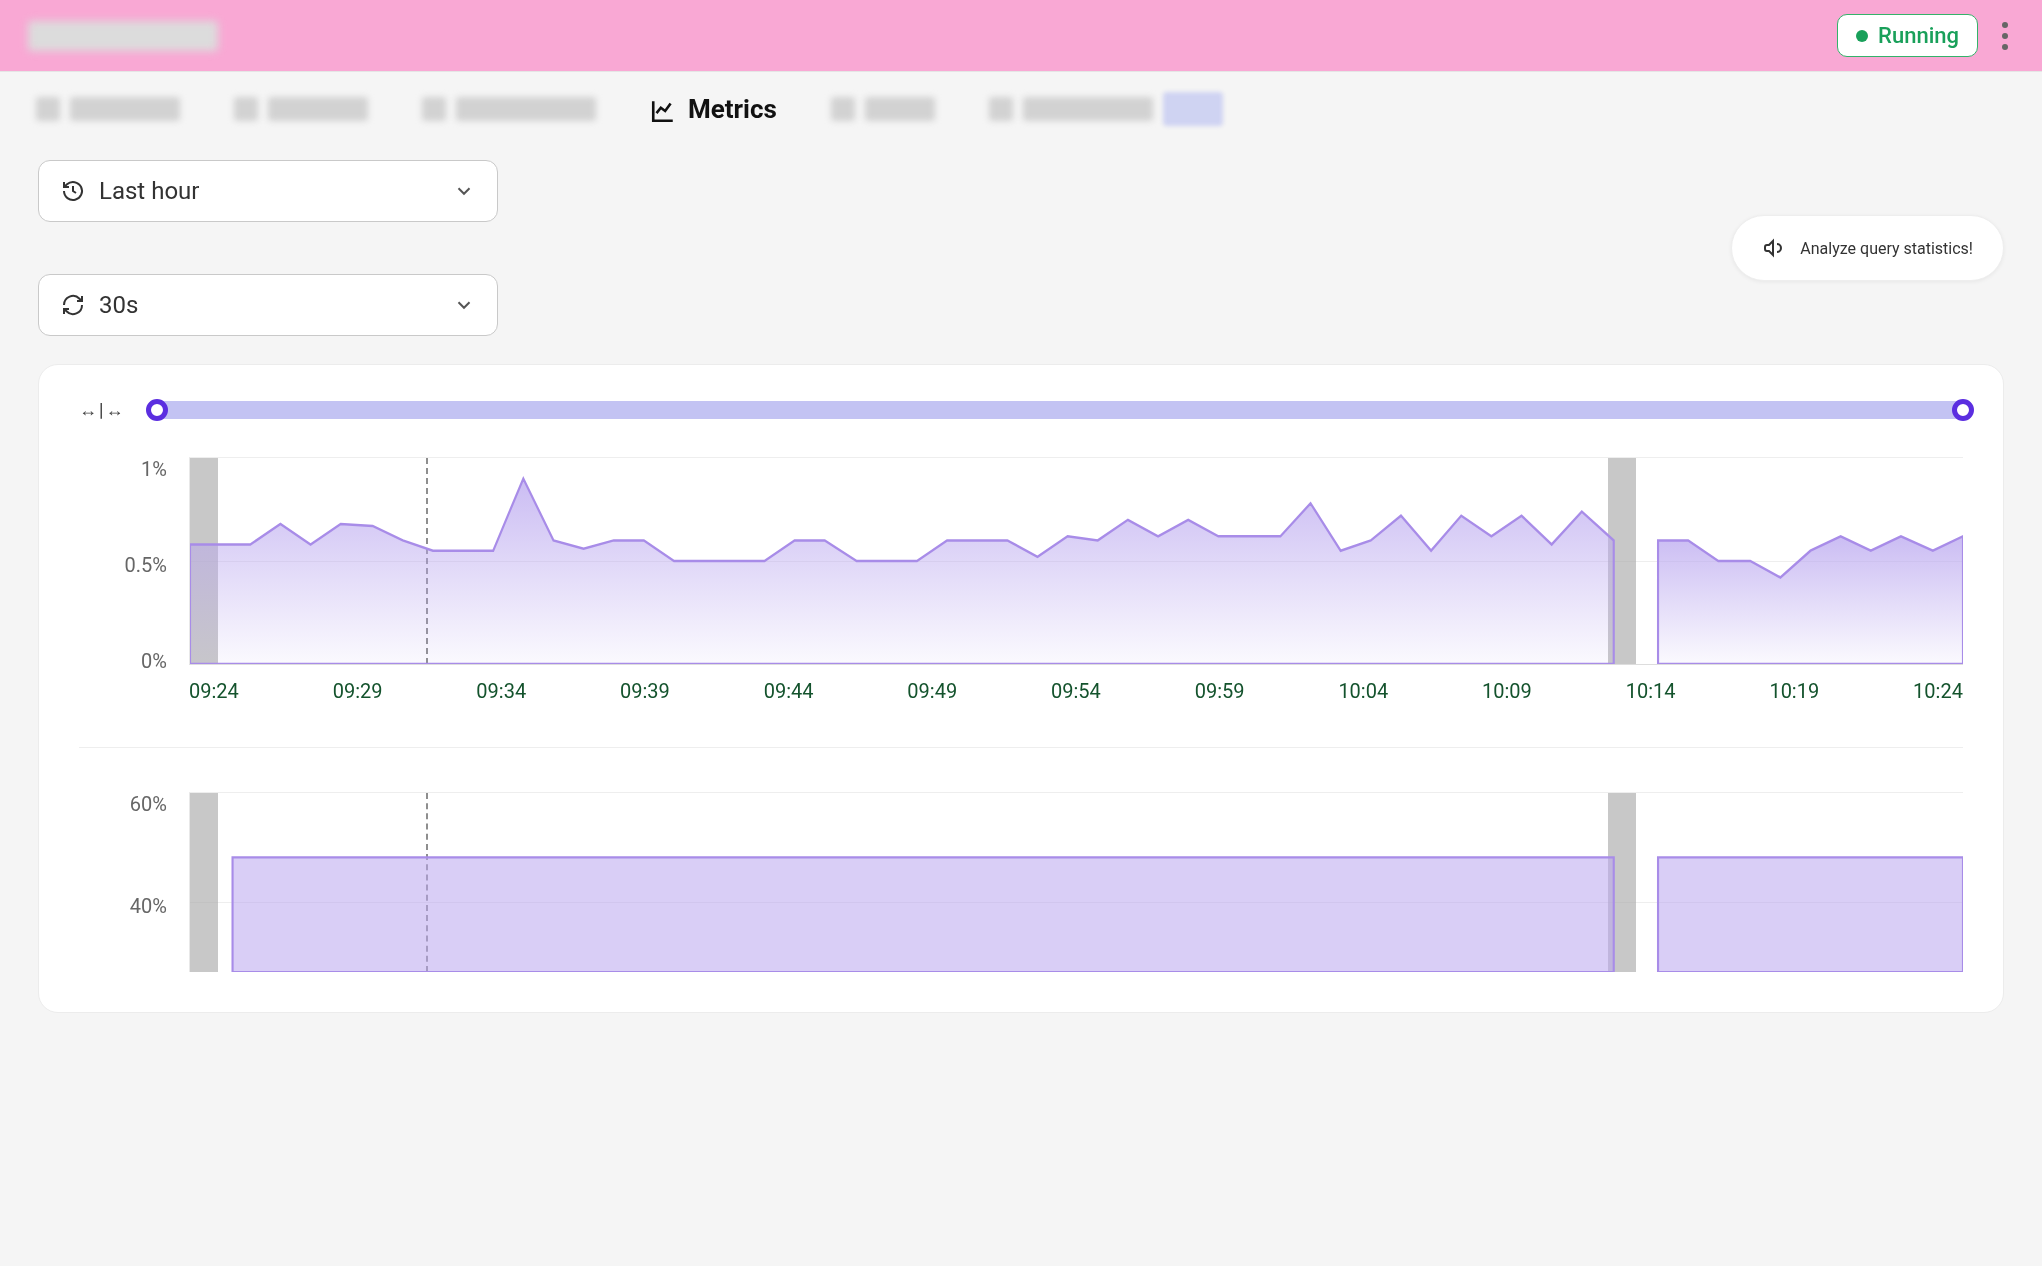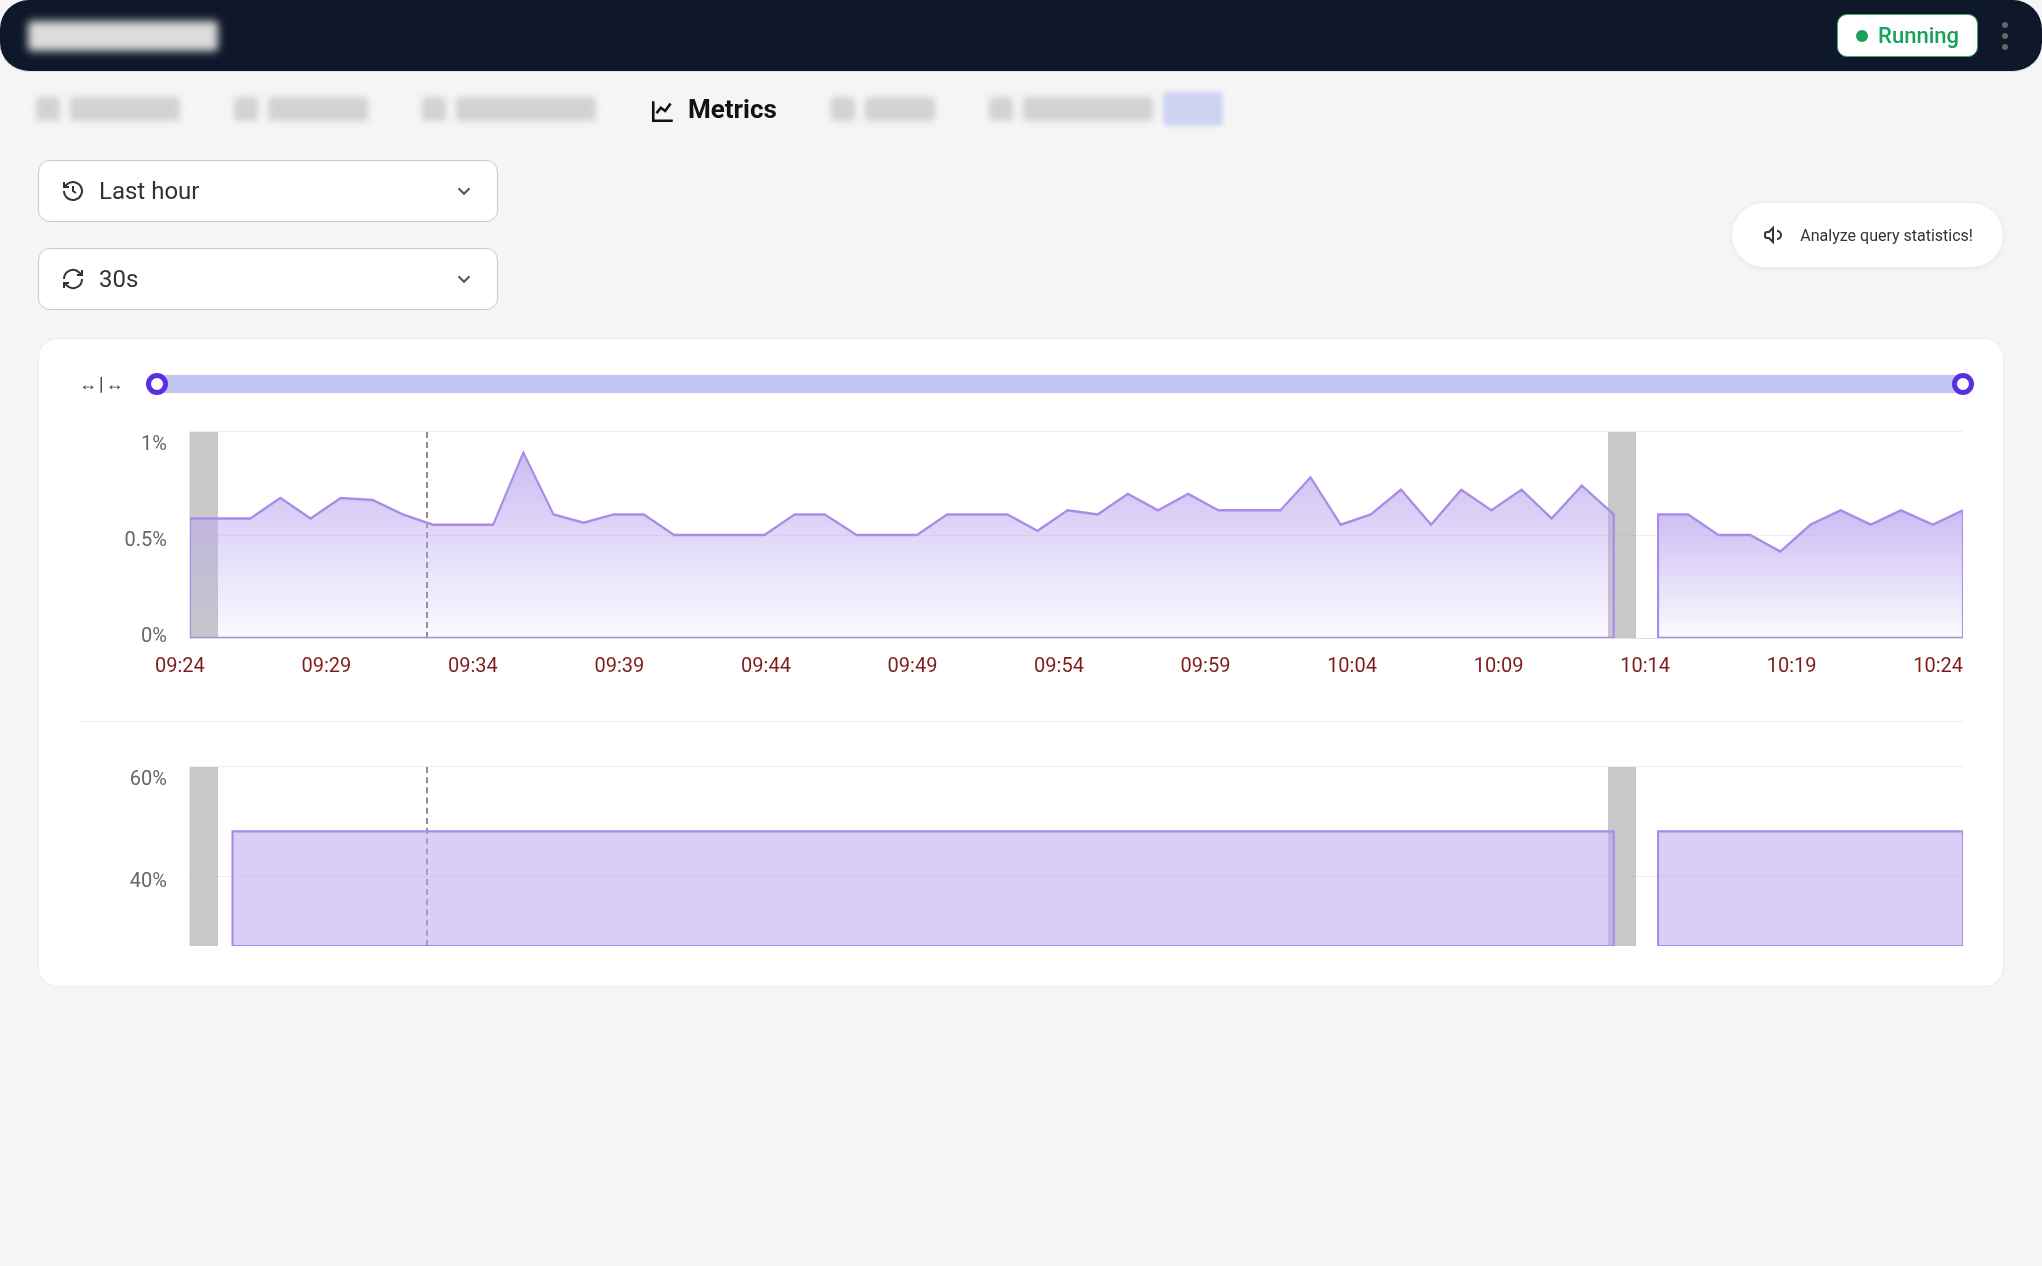--- a/index.html
+++ b/index.html
@@ -11,22 +11,21 @@
     overflow: hidden;
     color: #333;
   }
   
   .header {
     display: flex;
     align-items: center;
     justify-content: space-between;
     padding: 14px 28px;
     border-bottom: 1px solid #e5e5e5;
-    background: #0f172a;
-    border-radius: 29px;
+    background: #f9a8d4;
   }
   .blur-title {
     width: 190px; height: 30px;
     background: #dcdcdc;
     filter: blur(4px);
     border-radius: 3px;
   }
   .header-right { display: flex; align-items: center; gap: 18px; }
   .status-badge {
     display: inline-flex; align-items: center; gap: 10px;
@@ -72,21 +71,21 @@
     border:1.5px solid #c9c9c9;border-radius:12px;
     background:#fff;
     padding: 0 22px;
     height: 62px;
     font-size: 24px;
     color:#333;
     cursor:pointer;
   }
   .select-box .left { display:flex;align-items:center;gap:14px;}
   .time-select { width: 460px; }
-  .refresh-select { width: 460px; }
+  .refresh-select { width: 460px; margin-top: 26px; }
   .analyze-btn {
     display:flex;align-items:center;gap:14px;
     background:#fff;
     border:1px solid #eee;
     border-radius: 36px;
     padding: 0 30px;
     height: 66px;
     font-size: 16px;
     color:#333;
     cursor:pointer;
@@ -133,23 +132,23 @@
     border-left:1px solid #e8e8e8;
   }
   .plot .grid-mid { position:absolute;left:0;right:0;top:50%;height:1px;background:#eee;}
   .plot svg { position:absolute;inset:0;width:100%;height:100%;}
   .graybar { position:absolute;top:0;bottom:0;width:28px;background:#ababab;opacity:.65;}
   .vdash {
     position:absolute;top:0;bottom:0;width:0;
     border-left:2px dashed #333;opacity:.55;
   }
   .xaxis {
-    margin-left:76px;
+    margin-left:110px;
     display:flex;justify-content:space-between;
-    font-size: 20px; color:#7f1d1d;
+    font-size: 20px; color:#14532d;
     padding-top: 14px;
   }
   .divider { height:1px;background:#eee;margin:44px 0;}
 
   
   .mem-plot { height: 180px; }
   .mem-plot .grid-40 { position:absolute;left:0;right:0;top:61%;height:1px;background:#eee;}
 </style>
 </head>
 <body>

